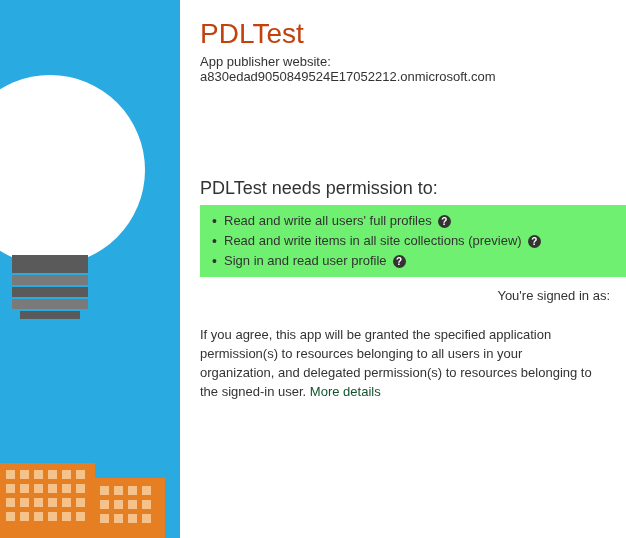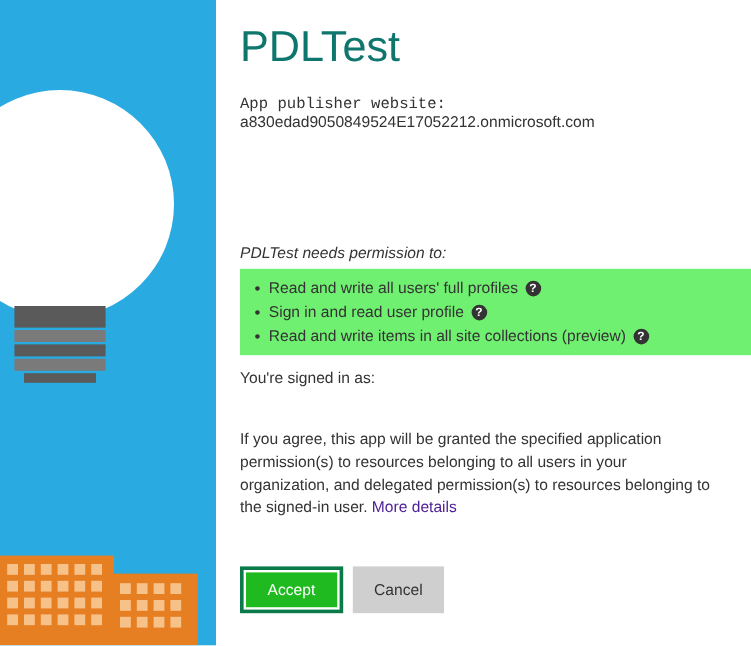--- a/index.html
+++ b/index.html
@@ -34,39 +34,37 @@
       width: 180px;
       height: 80px;
     }
     .content {
       position: absolute;
       left: 200px;
       top: 18px;
       width: 410px;
     }
     h1 {
-      font-size: 36px;
+      font-size: 28px;
       font-weight: 300;
-      color: #0f766e;
-      margin-bottom: 19px;
+      color: #c2410c;
+      margin-bottom: 4px;
     }
     .pub-label {
       font-size: 13px;
       color: #333;
-      font-family: Liberation Mono, monospace;
     }
     .pub-value {
       font-size: 13px;
       color: #333;
       margin-bottom: 94px;
     }
     .perm-label {
-      font-size: 13px;
+      font-size: 18px;
       margin-bottom: 6px;
-      font-style: italic;
     }
     .perm-box {
       background: #70f070;
       padding: 6px 8px 6px 4px;
       margin-bottom: 10px;
       width: 427px;
     }
     .perm-box ul {
       list-style: none;
       padding-left: 20px;
@@ -93,30 +91,31 @@
       font-size: 10px;
       font-weight: bold;
       text-align: center;
       line-height: 13px;
       margin-left: 6px;
       vertical-align: middle;
     }
     .signed-in {
       font-size: 13px;
       line-height: 18px;
-      margin-bottom: 32px;
+      margin-bottom: 20px;
+      text-align: right;
     }
     .agree {
       font-size: 13px;
       line-height: 19px;
       margin-bottom: 40px;
       width: 395px;
     }
     .link {
-      color: #4c1d95;
+      color: #14532d;
       cursor: pointer;
     }
     .buttons {
       display: flex;
       gap: 8px;
     }
     .accept-wrap {
       border: 3px solid #0a7a4a;
       display: inline-block;
       padding: 2px;
@@ -195,32 +194,26 @@
 
 <div class="content">
   <h1>PDLTest</h1>
   <div class="pub-label">App publisher website:</div>
   <div class="pub-value">a830edad9050849524E17052212.onmicrosoft.com</div>
 
   <div class="perm-label">PDLTest needs permission to:</div>
   <div class="perm-box">
     <ul>
       <li><span>Read and write all users' full profiles</span><span class="help-icon">?</span></li>
+      <li><span>Read and write items in all site collections (preview)</span><span class="help-icon">?</span></li>
       <li><span>Sign in and read user profile</span><span class="help-icon">?</span></li>
-      <li><span>Read and write items in all site collections (preview)</span><span class="help-icon">?</span></li>
     </ul>
   </div>
 
   <div class="signed-in">
     <div>You're signed in as:</div>
   </div>
 
   <div class="agree">
     <span>If you agree, this app will be granted the specified application permission(s) to resources belonging to all users in your organization, and delegated permission(s) to resources belonging to the signed-in user. </span><span class="link">More details</span>
   </div>
 
-  <div class="buttons">
-    <span class="accept-wrap">
-      <button class="btn-accept">Accept</button>
-    </span>
-    <button class="btn-cancel">Cancel</button>
-  </div>
 </div>
 
 </body></html>

